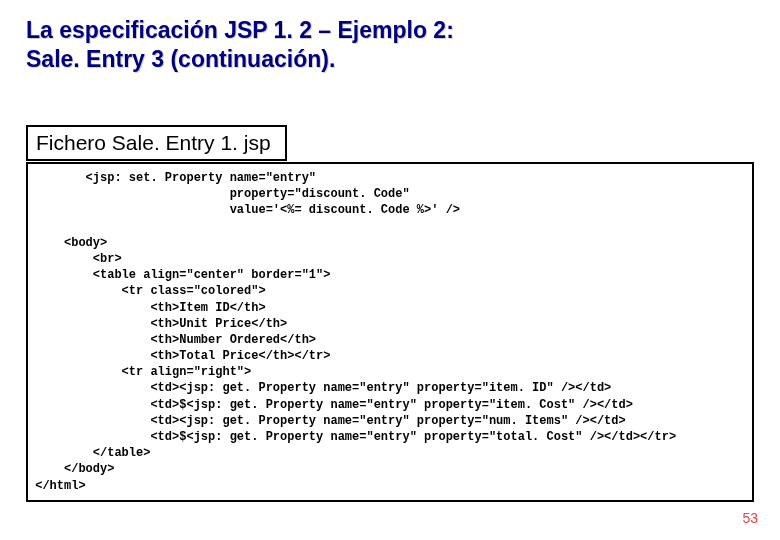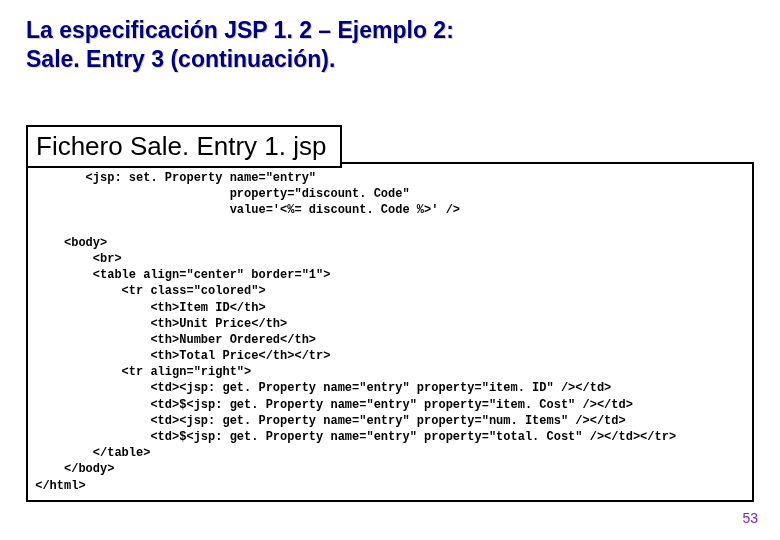--- a/index.html
+++ b/index.html
@@ -35,21 +35,21 @@
     position: absolute;
     top: 125px;
     left: 26px;
     border: 2px solid #000000;
     padding: 4px 14px 4px 8px;
     background: #ffffff;
     z-index: 2;
   }
   .file-label-text {
     font-family: Arial, Helvetica, sans-serif;
-    font-size: 26px;
+    font-size: 21px;
     color: #000000;
   }
   .code-box {
     position: absolute;
     top: 162px;
     left: 26px;
     width: 728px;
     border: 2px solid #000000;
     background: #ffffff;
     box-sizing: border-box;
@@ -62,21 +62,21 @@
     line-height: 1.35;
     white-space: pre;
     color: #000000;
     font-weight: bold;
   }
   .page-number {
     position: absolute;
     bottom: 14px;
     right: 22px;
     font-size: 14px;
-    color: #6d28d9;
+    color: #ef4444;
     text-align: right;
   }
 </style>
 </head>
 <body>
 
 <div class="slide">
 
   <div class="title-block">
     <div class="title-line">La especificación JSP 1. 2 – Ejemplo 2:</div>

